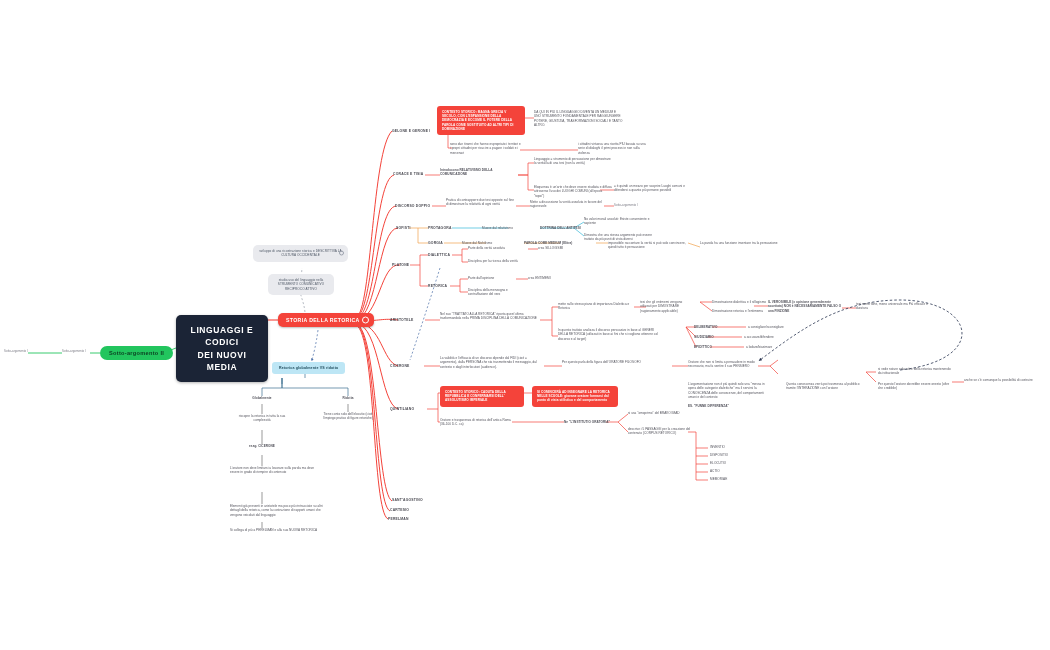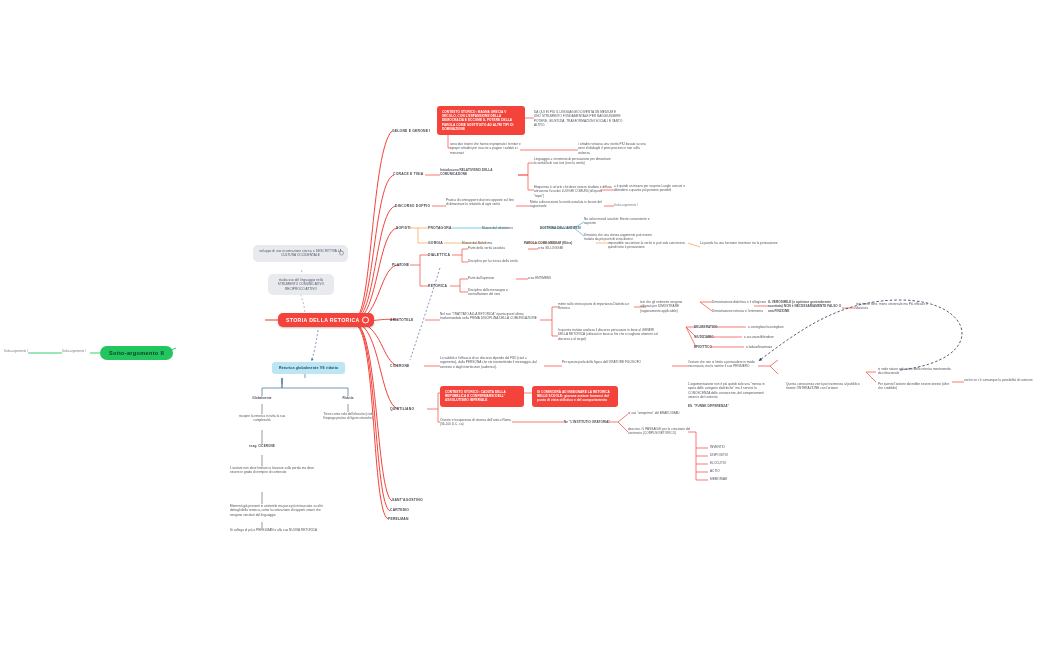--- a/index.html
+++ b/index.html
@@ -208,20 +208,24 @@
       <path d="M90 353 L100 353"></path>
       <path d="M163 353 L176 348"></path>
     </g>
   </svg>
 
   <div class="node central" style="left:278px;top:313px;">
     <span>STORIA DELLA RETORICA</span>
     <span class="dot"></span>
   </div>
 
+  <div class="node darkbox" style="left:176px;top:315px;width:92px;">
+    <div>LINGUAGGI E CODICI</div>
+    <div>DEI NUOVI MEDIA</div>
+  </div>
 
   <div class="node greenbox" style="left:100px;top:346px;">
     <span>Sotto-argomento II</span>
   </div>
   <div class="txt mini" style="left:4px;top:350px;">Sotto-argomento I</div>
   <div class="txt mini" style="left:62px;top:350px;">Sotto-argomento I</div>
 
   <div class="node graybox" style="left:253px;top:245px;width:95px;">
     <span>sviluppo di una ricostruzione storica e DESCRITTIVA LA CULTURA OCCIDENTALE</span>
     <span class="dot"></span>

